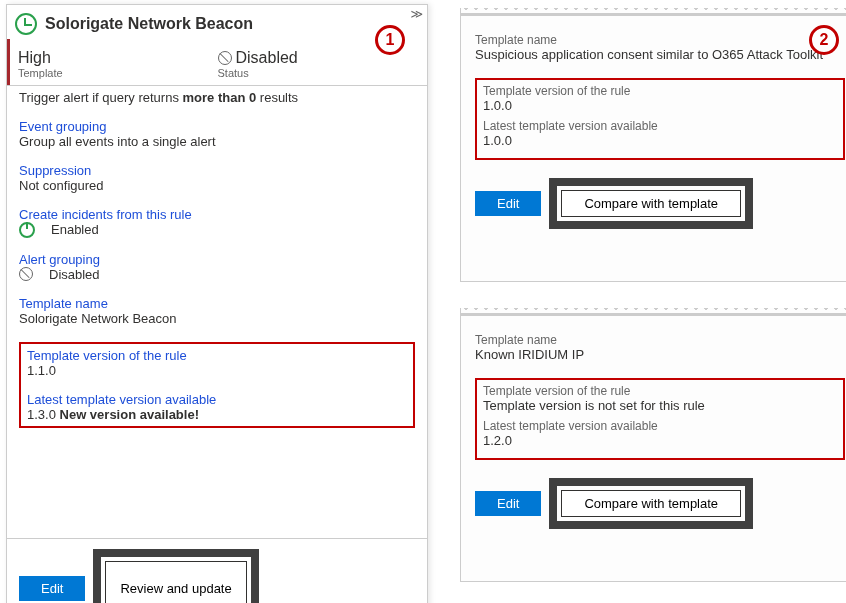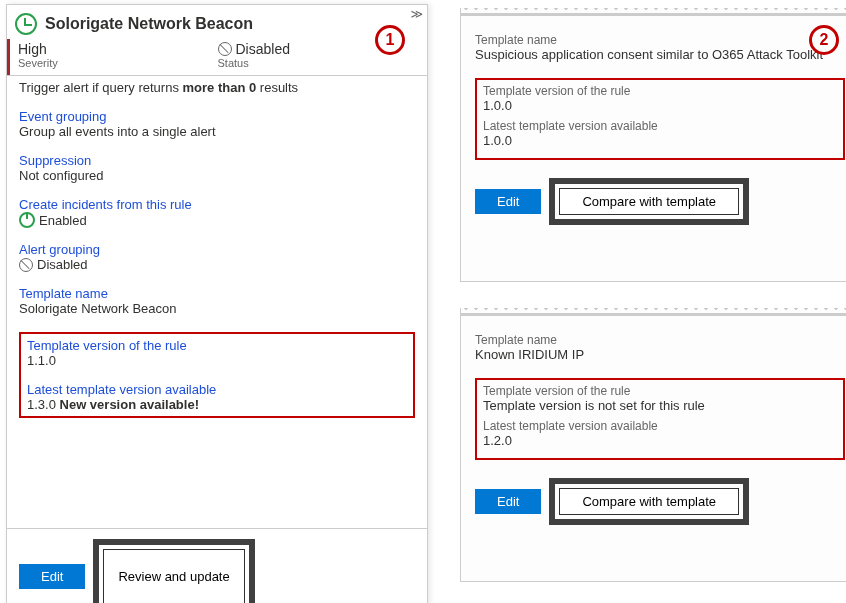--- a/index.html
+++ b/index.html
@@ -54,61 +54,61 @@
     font-size: 12px;
     cursor: pointer;
     color:#666;
   }
   .sev-row {
     display: flex;
     border-left: 3px solid #a4262c;
     padding: 2px 10px 6px 8px;
   }
   .sev-col { width: 50%; }
-  .sev-val { font-size: 14px; }
+  .sev-val { font-size: 16px; margin-top: 8px; }
   .sev-lbl { font-size: 11px; color: #666; }
   .disabled-val { display:flex; align-items:center; gap:4px;}
   .circ-slash {
     width:12px;height:12px;border:1px solid #666;border-radius:50%;
     position:relative;display:inline-block;
   }
   .circ-slash:after{
     content:"";position:absolute;width:12px;height:1px;background:#666;
     top:5px;left:-1px;transform:rotate(45deg);
   }
   .scroll-body {
     border-top:1px solid #ccc;
     border-bottom:1px solid #ccc;
     height: 440px;
     overflow-y: scroll;
     padding: 4px 12px 8px 12px;
     font-size: 13px;
   }
   .scroll-body .section-lbl { color:#1d4ed8; margin-top: 14px; }
   .scroll-body .section-val { color:#323130; }
-  .enabled-row { display:flex; align-items:center; gap:4px;}
+  .enabled-row { display:flex; gap:16px;}
   .power-on {
     width:12px;height:12px;border:2px solid #2aa04c;border-radius:50%;
     position:relative;display:inline-block;
   }
   .power-on:after{content:"";position:absolute;width:2px;height:7px;background:#2aa04c;top:-2px;left:5px;}
   .red-box { border: 2px solid #c20000; padding: 4px 6px; margin-top: 16px;}
   .footer {
     padding: 10px 12px;
     display:flex; gap:8px; align-items:center;
   }
   .btn-edit {
     background:#0078d4; color:#fff; border:none; padding:5px 22px;
     font-size:13px; cursor:pointer; font-weight:400;
   }
   .btn-outline {
     background:#fff; border:1px solid #323130; padding:19px 14px;
     font-size:13px; cursor:pointer;
   }
-  .red-box-btn { border: 6px solid #404040; padding: 4px; display:inline-block;}
+  .red-box-btn { border: 8px solid #404040; padding: 4px; display:inline-block;}
   .num-badge {
     position:absolute;
     width:24px;height:24px;border:3px solid #c20000;border-radius:50%;
     color:#c20000;font-weight:bold;font-size:16px;
     display:flex;align-items:center;justify-content:center;
     background:#fff;
   }
   .snippet {
     position:absolute;
     width:370px;
@@ -133,21 +133,21 @@
 
 <div class="panel-left">
   <div class="panel-header">
     <span class="rule-icon"></span>
     <span class="title">Solorigate Network Beacon</span>
     <span class="collapse-icon">≫</span>
   </div>
   <div class="sev-row">
     <div class="sev-col">
       <div class="sev-val">High</div>
-      <div class="sev-lbl">Severity</div>
+      <div class="sev-lbl">Template</div>
     </div>
     <div class="sev-col">
       <div class="sev-val disabled-val">
         <span class="circ-slash"></span>
         <span>Disabled</span>
       </div>
       <div class="sev-lbl">Status</div>
     </div>
   </div>
 

